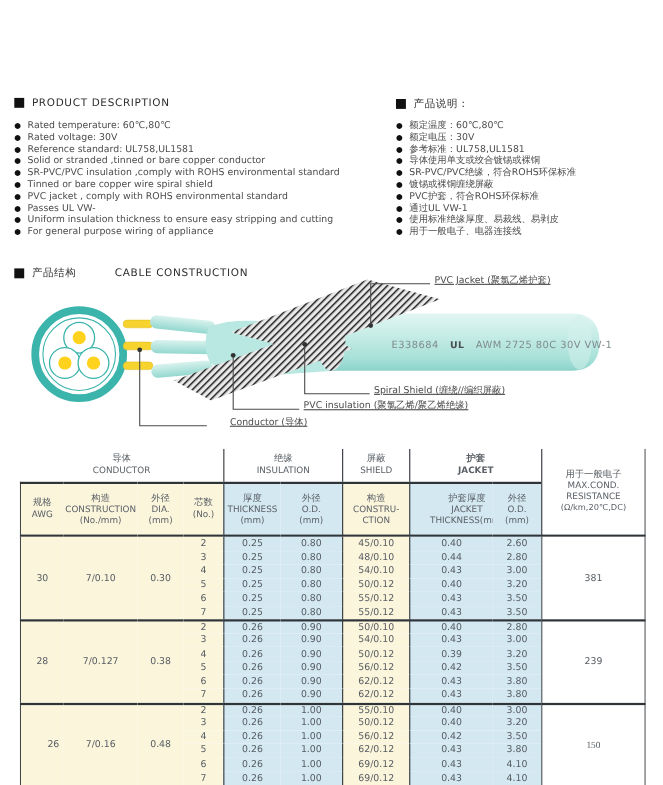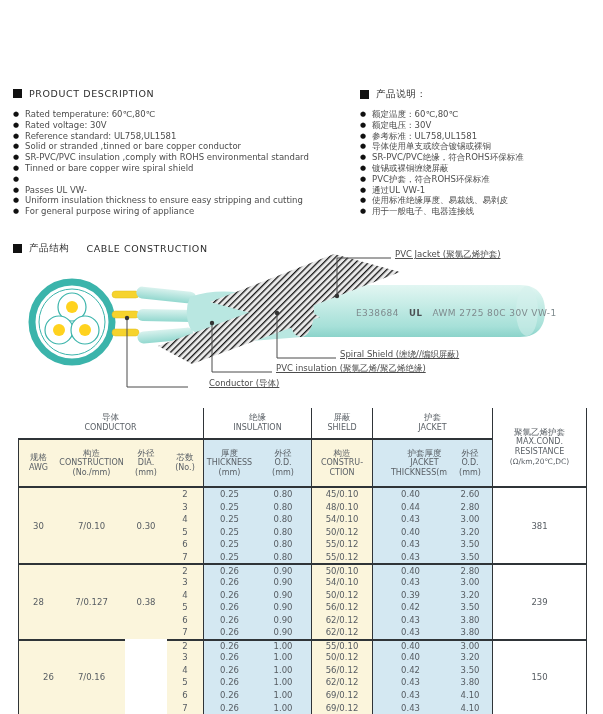--- a/index.html
+++ b/index.html
@@ -6,21 +6,21 @@
   html,body { width:603px; height:714px; }
   body {
     position:relative; background:#ffffff; overflow:hidden;
     font-family:"DejaVu Sans","Liberation Sans",sans-serif;
     color:#5b6167;
   }
   
   .sec-title { position:absolute; display:flex; align-items:center; gap:7px;
     font-size:9.5px; color:#2d2d2d; letter-spacing:.6px; white-space:nowrap; }
   .sq { width:9px; height:9px; background:#111; flex:0 0 auto; }
-  .sec-title .en-part { margin-left:10px; }
+  .sec-title .en-part { margin-left:28px; }
   
   .desc-list { position:absolute; list-style:none; font-size:8.5px; line-height:10.8px; color:#4c4c4c; }
   .desc-list li { display:flex; gap:6px; align-items:flex-start; white-space:nowrap; }
   .blt { font-size:7px; line-height:10.8px; color:#101010; }
   
   .dlabel { position:absolute; font-size:8.5px; color:#4c4c4c; white-space:nowrap;text-decoration:underline; }
   
   .spec-table { position:absolute; left:18px; top:408px; width:569px; height:306px; overflow:hidden; }
   .thead, .tbody { display:grid; grid-template-columns:40px 67px 42px 36px 52px 56px 61px 76px 44px 95px; }
   .thead { grid-template-rows:30px 50px; }
@@ -66,20 +66,21 @@
     <li>
       <span class="blt">●</span>
       <span>SR-PVC/PVC insulation ,comply with ROHS environmental standard</span>
     </li>
     <li>
       <span class="blt">●</span>
       <span>Tinned or bare copper wire spiral shield</span>
     </li>
     <li>
       <span class="blt">●</span>
+      <span>PVC jacket , comply with ROHS environmental standard</span>
     </li>
     <li>
       <span class="blt">●</span>
       <span>Passes UL VW-</span>
     </li>
     <li>
       <span class="blt">●</span>
       <span>Uniform insulation thickness to ensure easy stripping and cutting</span>
     </li>
     <li>
@@ -223,21 +224,21 @@
         <span class="en">CONDUCTOR</span>
       </div>
       <div class="gtitle bgroup" style="grid-area: 1 / 5 / auto / span 2;">
         <span class="cn">绝缘</span>
         <span class="en">INSULATION</span>
       </div>
       <div class="gtitle bgroup" style="grid-area: 1 / 7 / auto / span 1;">
         <span class="cn">屏蔽</span>
         <span class="en">SHIELD</span>
       </div>
-      <div class="gtitle bgroup" style="grid-area: 1 / 8 / auto / span 2;">
+      <div class="gtitle bgroup" style="grid-area: 1 / 8 / auto / span 2; font-weight: bold;">
         <span class="cn">护套</span>
         <span class="en">JACKET</span>
       </div>
       <div class="hcell cream bleft" style="grid-area: 2 / 1;">
         <span class="cn">规格</span>
         <span>AWG</span>
       </div>
       <div class="hcell cream" style="grid-area: 2 / 2;">
         <span class="cn">构造</span>
         <span>CONSTRUCTION</span>
@@ -271,21 +272,21 @@
         <span class="cn">护套厚度</span>
         <span>JACKET</span>
         <span>THICKNESS(mm)</span>
       </div>
       <div class="hcell blue" style="grid-area: 2 / 9;">
         <span class="cn">外径</span>
         <span>O.D.</span>
         <span>(mm)</span>
       </div>
       <div class="gtitle res-head bgroup bright">
-        <span class="cn">聚氯乙烯护套</span>
+        <span class="cn">用于一般电子</span>
         <span>MAX.COND.</span>
         <span>RESISTANCE</span>
         <span class="small">(Ω/km,20℃,DC)</span>
       </div>
     </div>
   <div class="tbody">
       <div class="cell cream bleft" style="grid-area: 1 / 1 / span 6;">30</div>
       <div class="cell cream" style="grid-area: 1 / 2 / span 6;">7/0.10</div>
       <div class="cell cream" style="grid-area: 1 / 3 / span 6;">0.30</div>
       <div class="cell white bgroup bright" style="grid-area: 1 / 10 / span 6;">381</div>
@@ -360,21 +361,22 @@
       <div class="cell blue bgroup" style="grid-area: 11 / 8 / span 1;">0.43</div>
       <div class="cell blue" style="grid-area: 11 / 9 / span 1;">3.80</div>
       <div class="cell cream" style="grid-area: 12 / 4 / span 1;">7</div>
       <div class="cell blue bgroup" style="grid-area: 12 / 5 / span 1;">0.26</div>
       <div class="cell blue" style="grid-area: 12 / 6 / span 1;">0.90</div>
       <div class="cell cream bgroup" style="grid-area: 12 / 7 / span 1;">62/0.12</div>
       <div class="cell blue bgroup" style="grid-area: 12 / 8 / span 1;">0.43</div>
       <div class="cell blue" style="grid-area: 12 / 9 / span 1;">3.80</div>
       <div class="cell cream bleft btop" style="grid-area: 13 / 1 / span 6; padding-left: 20px;">26</div>
       <div class="cell cream btop" style="grid-area: 13 / 2 / span 6;">7/0.16</div>
-      <div class="cell white bgroup bright btop" style="grid-area: 13 / 10 / span 6;">150</div>
+      <div class="cell cream btop" style="grid-area: 13 / 3 / span 6;">0.48</div>
+      <div class="cell white bgroup bright btop" style="grid-area: 13 / 10 / span 6; font-family: Liberation Serif, serif;">150</div>
       <div class="cell cream btop" style="grid-area: 13 / 4 / span 1;">2</div>
       <div class="cell blue bgroup btop" style="grid-area: 13 / 5 / span 1;">0.26</div>
       <div class="cell blue btop" style="grid-area: 13 / 6 / span 1;">1.00</div>
       <div class="cell cream bgroup btop" style="grid-area: 13 / 7 / span 1;">55/0.10</div>
       <div class="cell blue bgroup btop" style="grid-area: 13 / 8 / span 1;">0.40</div>
       <div class="cell blue btop" style="grid-area: 13 / 9 / span 1;">3.00</div>
       <div class="cell cream" style="grid-area: 14 / 4 / span 1;">3</div>
       <div class="cell blue bgroup" style="grid-area: 14 / 5 / span 1;">0.26</div>
       <div class="cell blue" style="grid-area: 14 / 6 / span 1;">1.00</div>
       <div class="cell cream bgroup" style="grid-area: 14 / 7 / span 1;">50/0.12</div>

